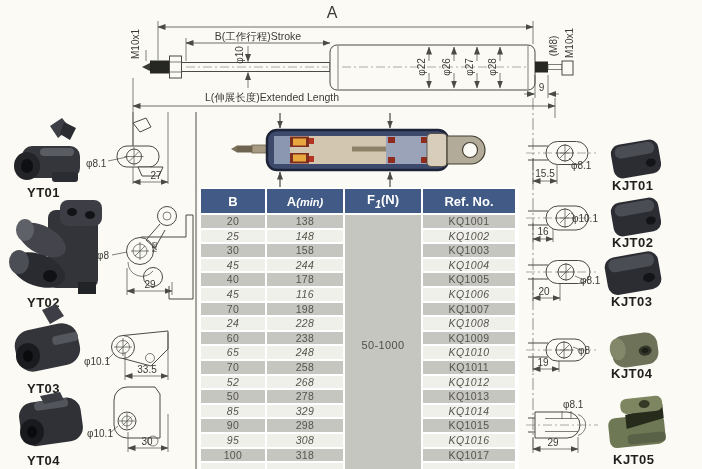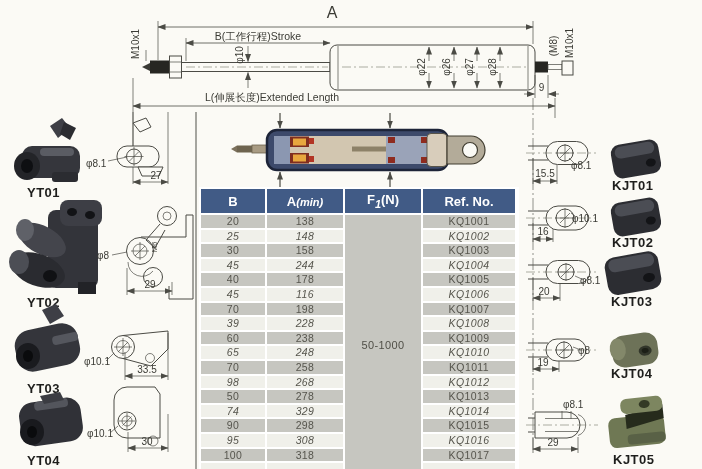--- a/index.html
+++ b/index.html
@@ -407,51 +407,51 @@
             <td>45</td>
             <td>116</td>
             <td>KQ1006</td>
           </tr>
           <tr class="odd">
             <td>70</td>
             <td>198</td>
             <td>KQ1007</td>
           </tr>
           <tr class="even">
-            <td>39</td>
+            <td>24</td>
             <td>228</td>
             <td>KQ1008</td>
           </tr>
           <tr class="odd">
             <td>60</td>
             <td>238</td>
             <td>KQ1009</td>
           </tr>
           <tr class="even">
             <td>65</td>
             <td>248</td>
             <td>KQ1010</td>
           </tr>
           <tr class="odd">
             <td>70</td>
             <td>258</td>
             <td>KQ1011</td>
           </tr>
           <tr class="even">
-            <td>98</td>
+            <td>52</td>
             <td>268</td>
             <td>KQ1012</td>
           </tr>
           <tr class="odd">
             <td>50</td>
             <td>278</td>
             <td>KQ1013</td>
           </tr>
           <tr class="even">
-            <td>74</td>
+            <td>85</td>
             <td>329</td>
             <td>KQ1014</td>
           </tr>
           <tr class="odd">
             <td>90</td>
             <td>298</td>
             <td>KQ1015</td>
           </tr>
           <tr class="even">
             <td>95</td>

